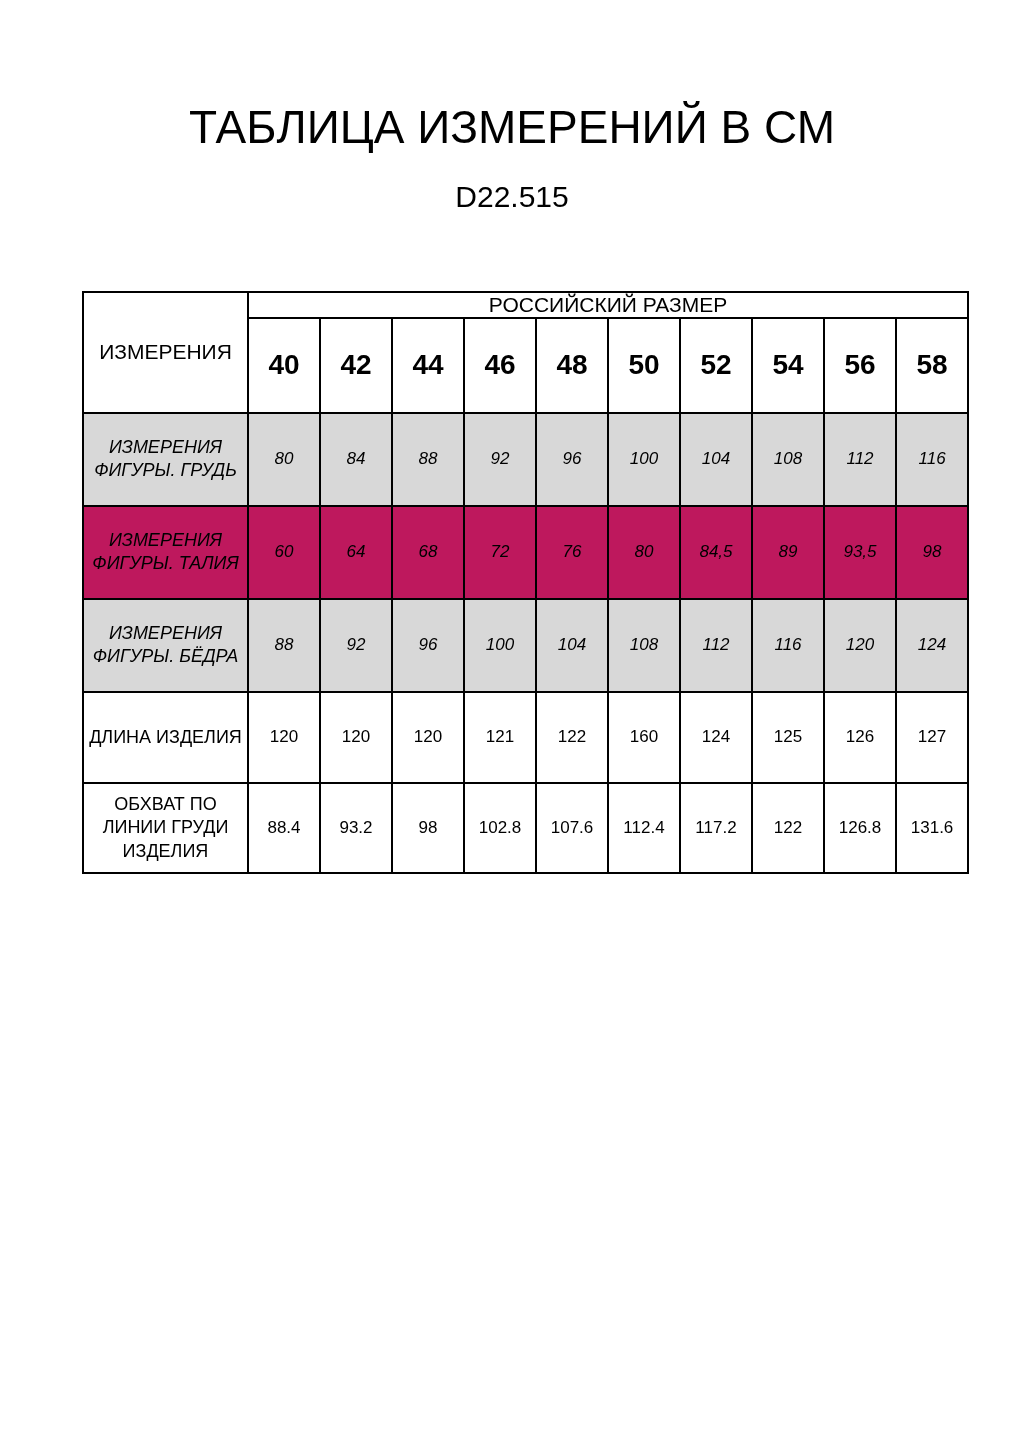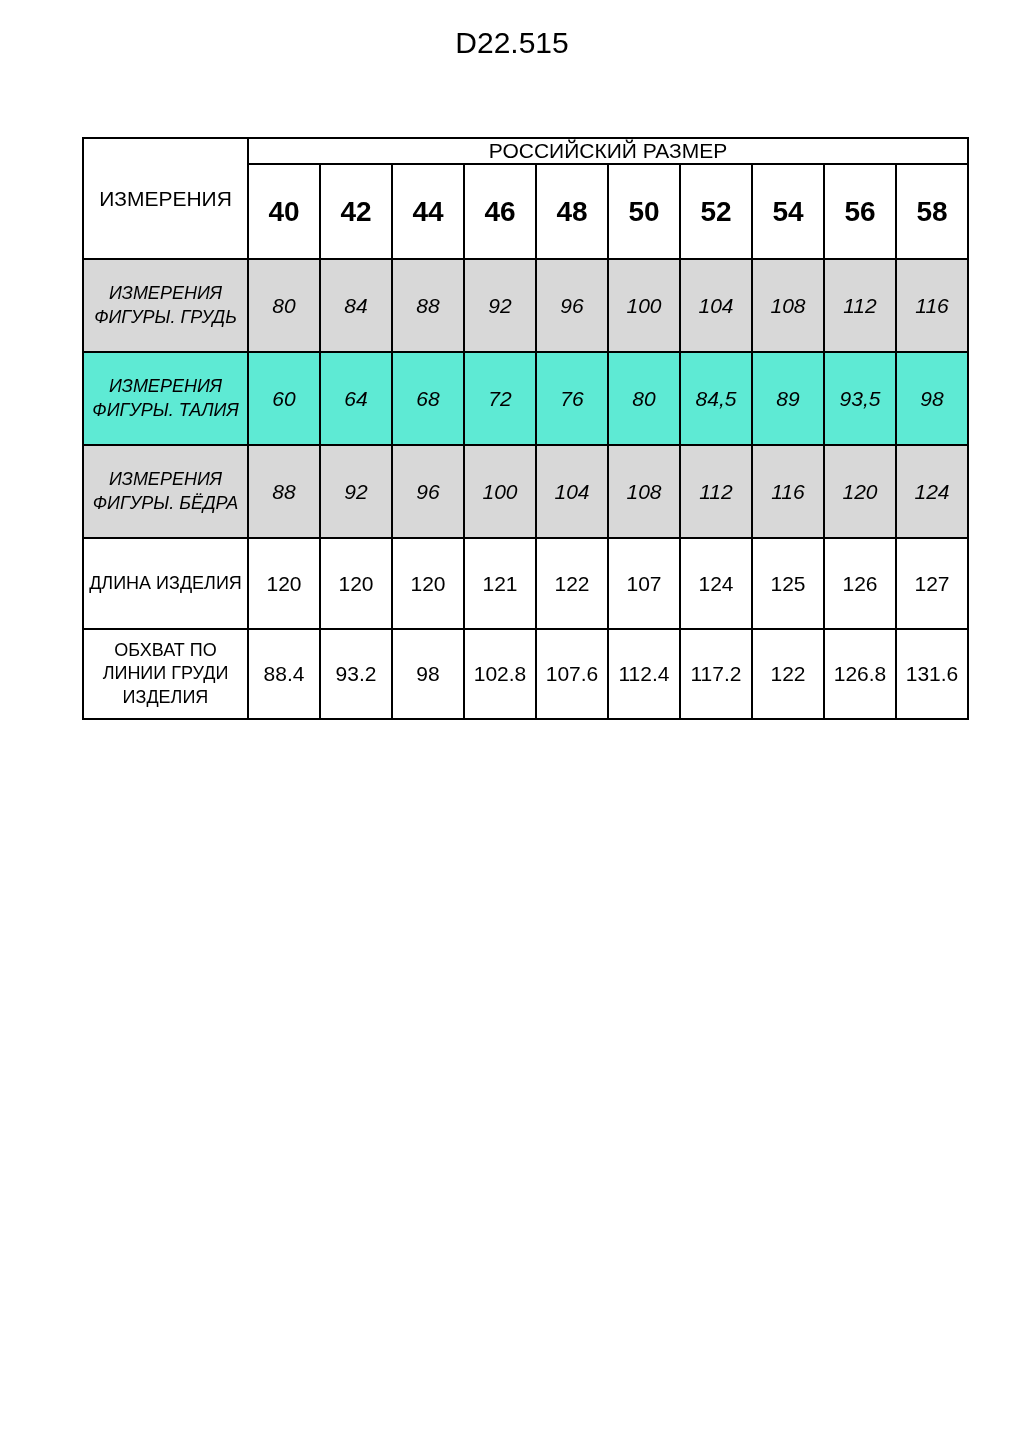--- a/index.html
+++ b/index.html
@@ -56,28 +56,29 @@
   tr.size-row    { height: 95px; padding-left: 48px; }
   th.size-cell   { font-size: 28px; font-weight: 700; }
   tbody tr { height: 93px; }
   tbody tr:nth-child(4) { height: 91px; }
   tbody tr:nth-child(5) { height: 90px; }
   tbody th.row-label {
     font-size: 18px;
     padding: 0 3px;
     line-height: 1.3;
   }
-  tbody td.value-cell { font-size: 21px; }
+  tbody td.value-cell { font-size: 17px; }
   tbody tr.italic { font-style: italic; }
 </style>
 </head>
 <body>
 
 <div class="page">
 
+  <h1 class="title">ТАБЛИЦА ИЗМЕРЕНИЙ В СМ</h1>
 
   <div class="model-code">D22.515</div>
 
 
   <table class="size-table">
     <colgroup>
       <col style="width:165px">
       <col span="10" style="width:72px">
     </colgroup>
     <thead>
@@ -105,21 +106,21 @@
           <td class="value-cell">84</td>
           <td class="value-cell">88</td>
           <td class="value-cell">92</td>
           <td class="value-cell">96</td>
           <td class="value-cell">100</td>
           <td class="value-cell">104</td>
           <td class="value-cell">108</td>
           <td class="value-cell">112</td>
           <td class="value-cell">116</td>
         </tr>
-        <tr class="italic" style="background: #5eead4;">
+        <tr class="italic" style="background: #be185d;">
           <th class="row-label">ИЗМЕРЕНИЯ ФИГУРЫ. ТАЛИЯ</th>
           <td class="value-cell">60</td>
           <td class="value-cell">64</td>
           <td class="value-cell">68</td>
           <td class="value-cell">72</td>
           <td class="value-cell">76</td>
           <td class="value-cell">80</td>
           <td class="value-cell">84,5</td>
           <td class="value-cell">89</td>
           <td class="value-cell">93,5</td>
@@ -138,21 +139,21 @@
           <td class="value-cell">120</td>
           <td class="value-cell">124</td>
         </tr>
         <tr>
           <th class="row-label">ДЛИНА ИЗДЕЛИЯ</th>
           <td class="value-cell">120</td>
           <td class="value-cell">120</td>
           <td class="value-cell">120</td>
           <td class="value-cell">121</td>
           <td class="value-cell">122</td>
-          <td class="value-cell">107</td>
+          <td class="value-cell">160</td>
           <td class="value-cell">124</td>
           <td class="value-cell">125</td>
           <td class="value-cell">126</td>
           <td class="value-cell">127</td>
         </tr>
         <tr>
           <th class="row-label">ОБХВАТ ПО ЛИНИИ ГРУДИ ИЗДЕЛИЯ</th>
           <td class="value-cell">88.4</td>
           <td class="value-cell">93.2</td>
           <td class="value-cell">98</td>

